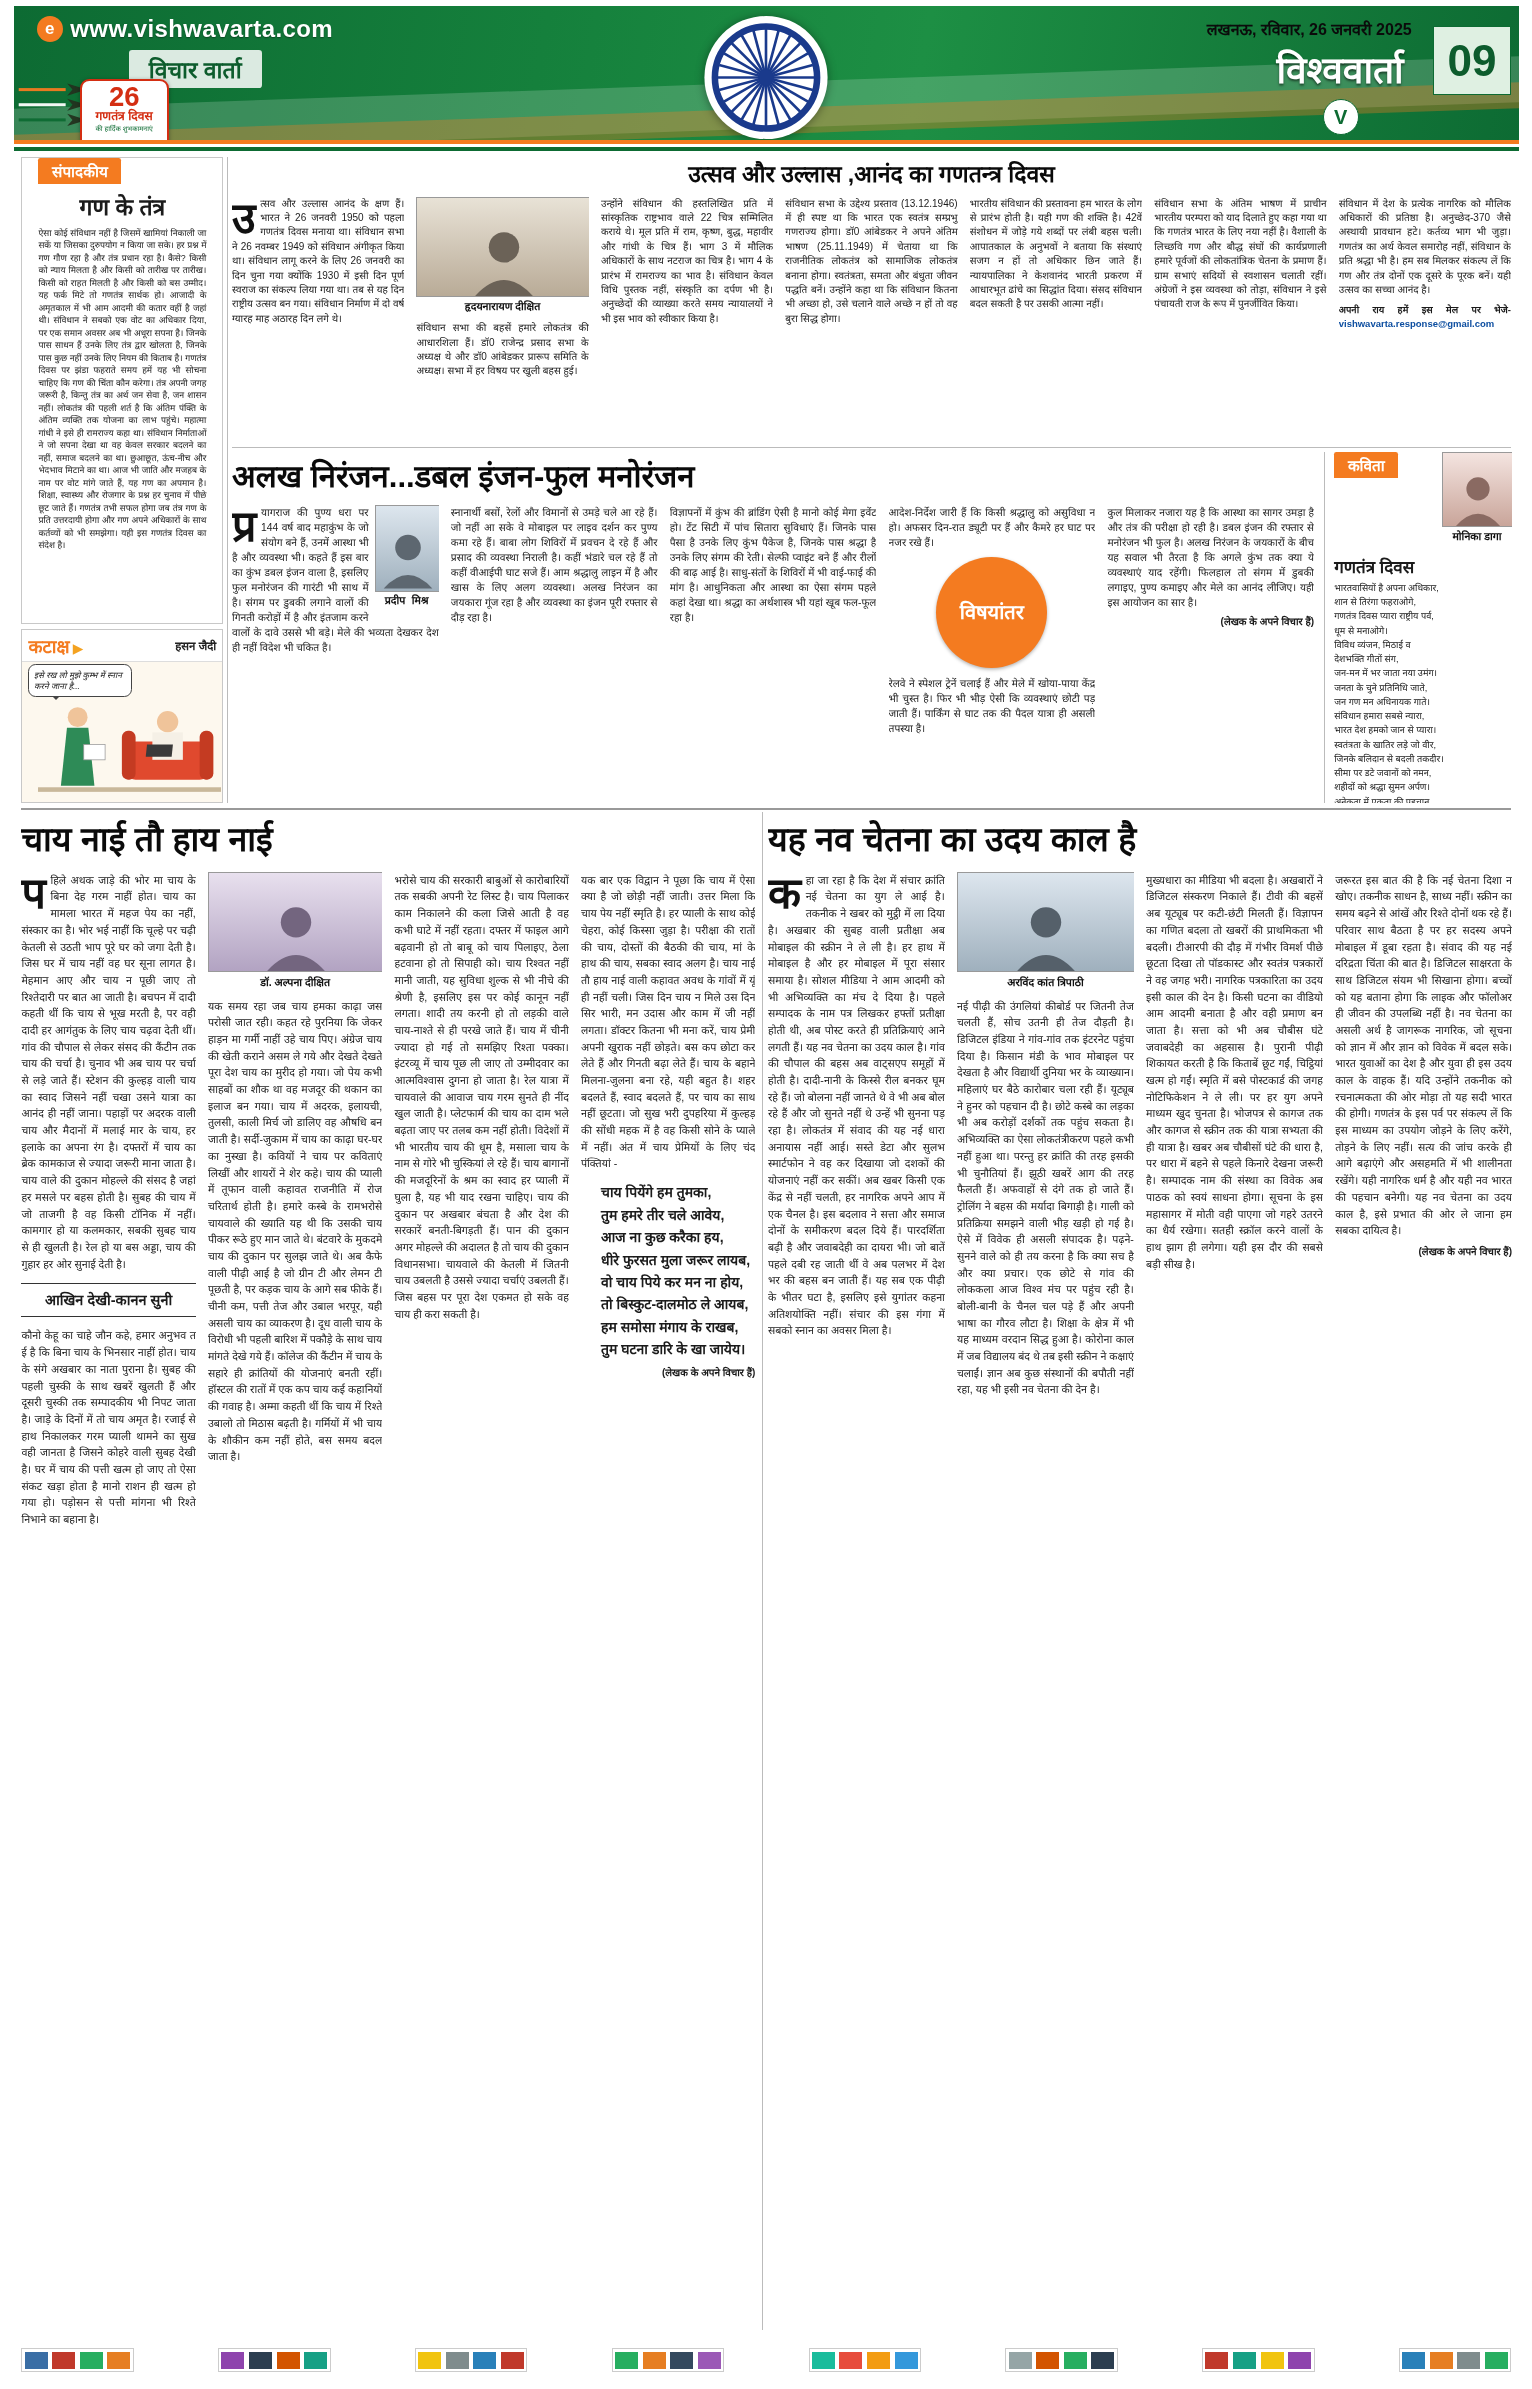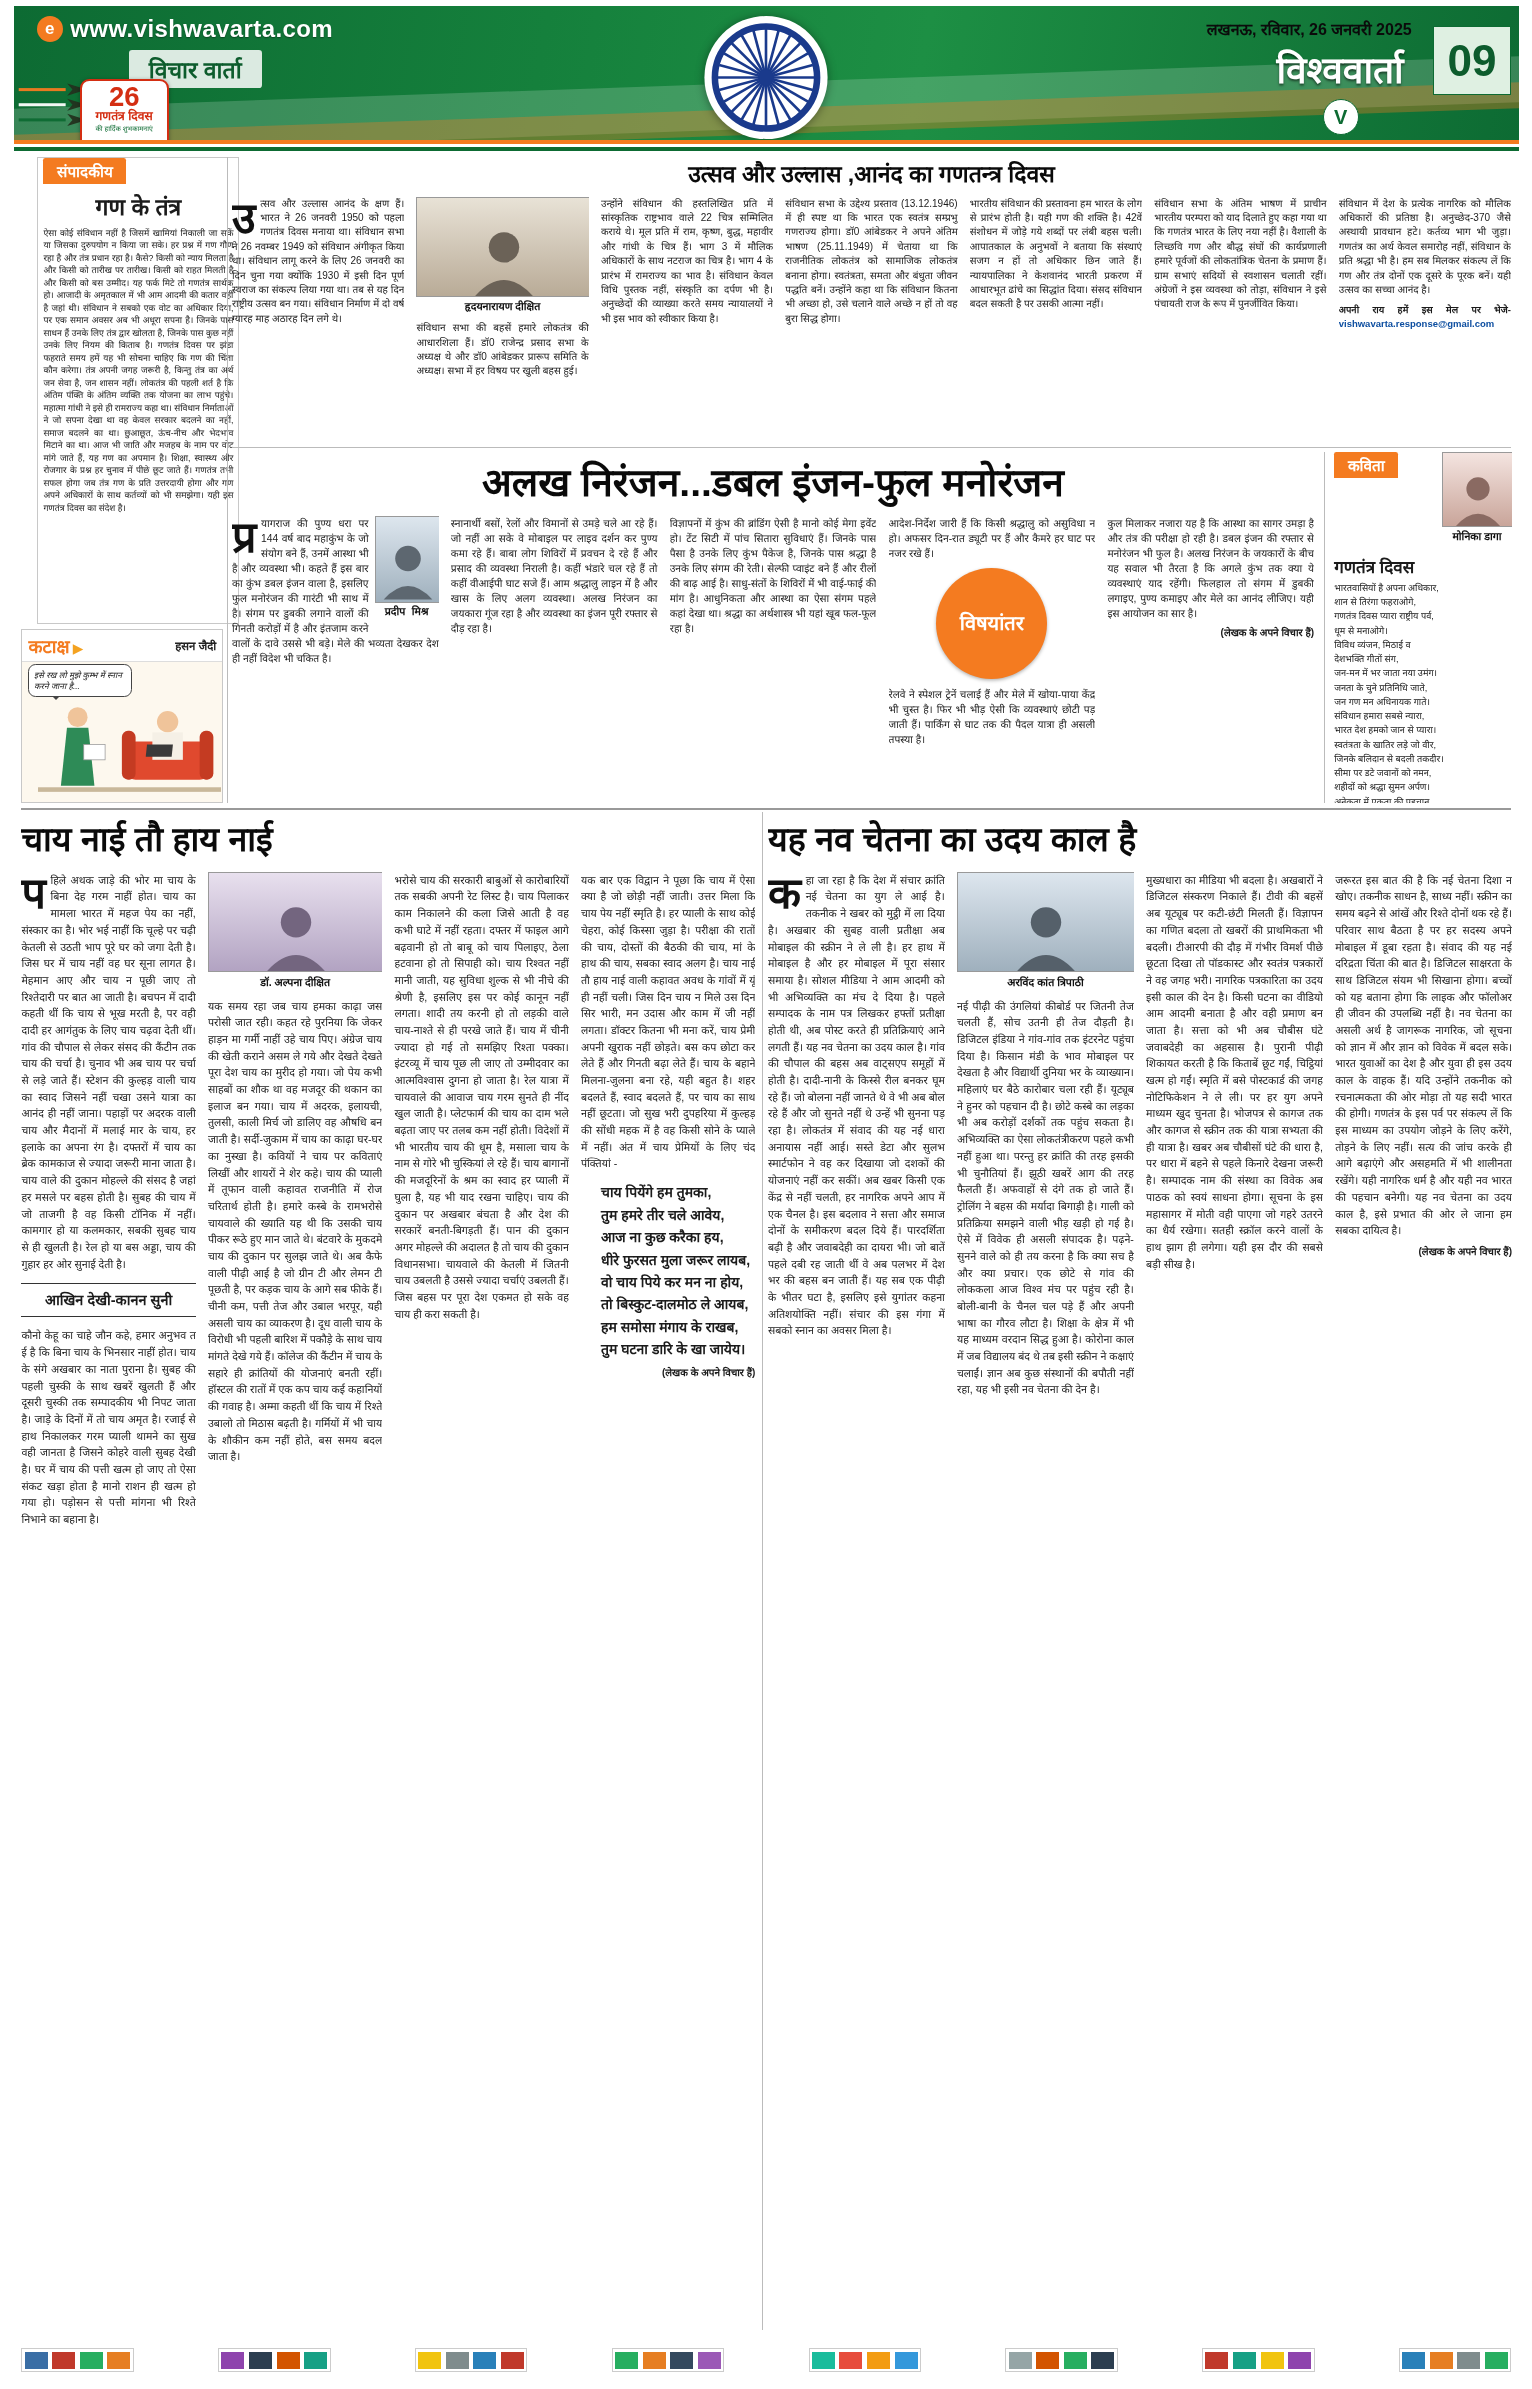--- a/index.html
+++ b/index.html
@@ -42,21 +42,21 @@
   .photo{width:100%;height:98px;border:0.8px solid #999;display:flex;align-items:flex-end;justify-content:center;overflow:hidden;}
   .p1{background:linear-gradient(#e8e2d6,#b9ab97);}
   .p2{background:linear-gradient(#dde6ee,#9fb0bd);}
   .p3{background:linear-gradient(#f4e4e0,#c9a59a);}
   .p4{background:linear-gradient(#e8e0ee,#b2a3c2);}
   figcaption{font-size:10.7px;font-weight:bold;text-align:center;padding:2.3px 0;color:#111;}
   .tagline{display:block;text-align:right;font-weight:bold;font-size:10px;margin-top:4.6px;}
   .divider-v{position:absolute;width:0.8px;background:#bbb;}
   .divider-h{position:absolute;height:0.8px;background:#bbb;}
   
-  .editorial{position:absolute;left:21.4px;top:157px;width:202px;height:467px;border:0.8px solid #c8c8c8;padding:0 5px;box-sizing:border-box;overflow:hidden;margin-left:16px;}
+  .editorial{position:absolute;left:21.4px;top:157px;width:202px;height:467px;border:0.8px solid #c8c8c8;padding:0 16px;box-sizing:border-box;overflow:hidden;}
   .ed-head{font-size:23px;font-weight:bold;text-align:center;margin:6.1px 0 4.6px;}
   .ed-body{font-size:8.8px;line-height:1.42;text-align:justify;}
   
   .cartoon{position:absolute;left:21.4px;top:629px;width:202px;height:174px;border:0.8px solid #c8c8c8;box-sizing:border-box;background:#fdf8ee;overflow:hidden;}
   .cartoon-head{display:flex;align-items:center;justify-content:space-between;padding:3.1px 6.1px;background:#fff;border-bottom:0.8px solid #ddd;}
   .kataksh{color:#f47b20;font-size:18.3px;font-weight:bold;}
   .kataksh-arrow{color:#f4a220;font-size:13.7px;margin-left:3.1px;}
   .cartoonist{font-size:11.5px;font-weight:bold;color:#222;}
   .bubble{position:absolute;left:6.1px;top:34px;width:92px;background:#fff;border:1.1px solid #444;border-radius:7.6px;
     font-size:8.4px;line-height:1.3;padding:4.6px;font-style:italic;z-index:2;}
@@ -64,21 +64,21 @@
   .cartoon-svg{position:absolute;right:1.5px;bottom:1.5px;}
   
   .main-article{position:absolute;left:232px;top:157px;width:1279px;height:287px;overflow:hidden;}
   .main-headline{font-size:23px;font-weight:bold;text-align:center;color:#0a0a0a;margin:0 0 7.6px;}
   .main-article .cols{height:229px;}
   .main-article .col{font-size:10px;line-height:1.44;}
   .email-line{font-size:9.5px;font-weight:bold;margin-top:6.1px;}
   .email-addr{color:#0d4ea0;}
   
   .satire{position:absolute;left:232px;top:452px;width:1082px;height:351px;overflow:hidden;}
-  .satire-headline{font-size:39px;font-weight:bold;margin:1.5px 0 9.2px;color:#0a0a0a;text-align:center;}
+  .satire-headline{font-size:31px;font-weight:bold;margin:1.5px 0 9.2px;color:#0a0a0a;}
   .satire .cols{height:299px;}
   .satire .col{font-size:10.3px;line-height:1.46;}
   .satire .author-fig{float:right;width:64px;margin:0 0 4.6px 6.1px;font-family:Liberation Mono, monospace;}
   .satire .author-fig .photo{height:85px;}
   .topic-badge{width:111px;height:111px;border-radius:50%;background:#f47b20;color:#fff;font-size:20px;font-weight:bold;
     display:flex;align-items:center;justify-content:center;margin:7.6px auto;box-shadow:0 1.5px 3.8px rgba(0,0,0,.3);}
   
   .poem{position:absolute;left:1324px;top:452px;width:188px;height:351px;overflow:hidden;border-left:0.8px solid #bbb;padding-left:9.2px;box-sizing:border-box;}
   .poem-top{display:flex;justify-content:space-between;align-items:flex-start;}
   .poem .author-fig{width:70px;}

